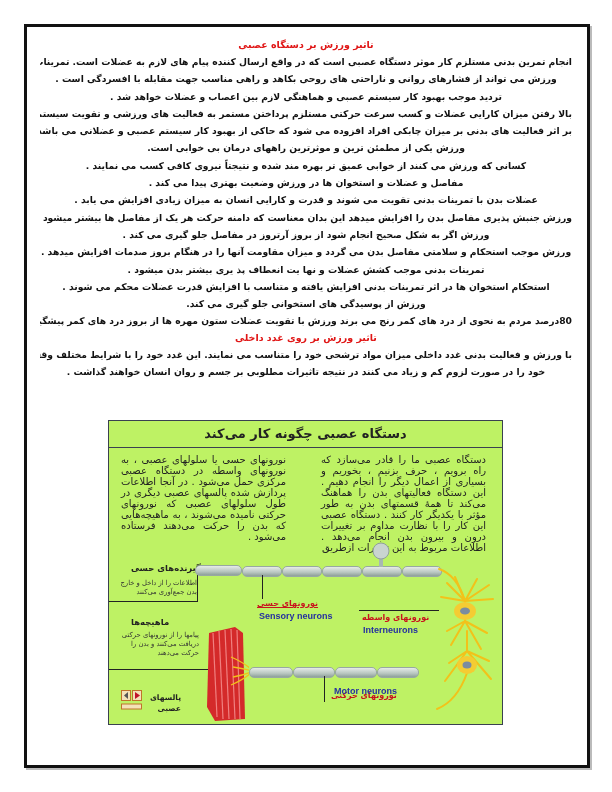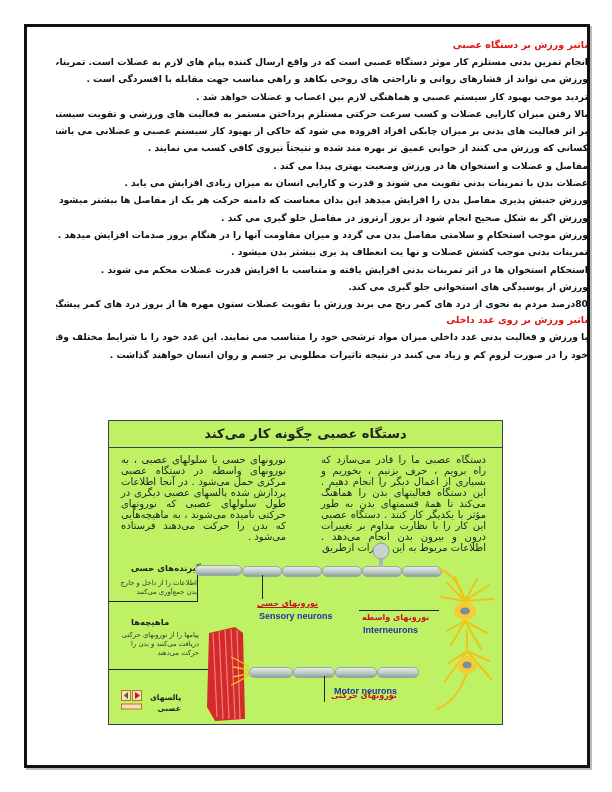--- a/index.html
+++ b/index.html
@@ -1,21 +1,21 @@
 <!DOCTYPE html>
 <html><head>
 <meta charset="utf-8">
 <style>
   html, body { margin:0; padding:0; background:#ffffff; }
   body { width:612px; height:792px; position:relative; overflow:hidden;
          font-family:"DejaVu Sans", sans-serif; }
   .page-border { position:absolute; left:24px; top:24px; width:560px; height:738px;
                  border:3px solid #111; box-shadow: 2px 2px 0 #bbb; }
   .content { position:absolute; left:40px; top:37px; width:532px; direction:rtl;
-             text-align:right;margin-left:16px; }
+             text-align:center; }
   .heading { color:#e01515; font-weight:bold; font-size:9.5px; line-height:16px; height:16px; }
   .line { color:#111; font-weight:bold; font-size:9.2px; line-height:17.3px; white-space:nowrap; overflow:hidden; }
 
   
   .diagram { position:absolute; left:108px; top:420px; width:393px; height:303px;
              border:1.5px solid #3a4150; background:#bef264; overflow:hidden; }
   .dg-title { height:26px; border-bottom:1.5px solid #3a4150; text-align:center;
               font-size:13px; line-height:26px; font-weight:bold; color:#222; direction:rtl; }
   .dg-col { position:absolute; top:33px; width:165px; direction:rtl; text-align:justify;
             font-size:10px; line-height:11px; color:#222; }
@@ -38,20 +38,21 @@
 <div class="page-border"></div>
 
 <div class="content">
 
   <div class="heading">تاثیر ورزش بر دستگاه عصبی</div>
   <div class="line">انجام تمرین بدنی مستلزم کار موثر دستگاه عصبی است که در واقع ارسال کننده پیام های لازم به عضلات است. تمرینات مداوم  ورزشی بدون</div>
   <div class="line">ورزش می تواند از فشارهای روانی و ناراحتی های روحی بکاهد و راهی مناسب جهت مقابله با افسردگی است .</div>
   <div class="line">تردید موجب بهبود کار سیستم عصبی و هماهنگی لازم بین اعصاب و عضلات خواهد شد .</div>
   <div class="line">بالا رفتن میزان کارایی عضلات و کسب سرعت حرکتی مستلزم پرداختن مستمر به فعالیت های ورزشی و تقویت سیستم عصبی می باشد.</div>
   <div class="line">بر اثر فعالیت های بدنی بر میزان چابکی افراد افزوده می شود که حاکی از بهبود کار سیستم عصبی و عضلانی می باشد .</div>
+  <div class="line">ورزش یکی از مطمئن ترین و موثرترین راههای درمان بی خوابی است.</div>
   <div class="line">کسانی که ورزش می کنند از خوابی عمیق تر بهره مند شده و نتیجتاً نیروی کافی کسب می نمایند .</div>
 
   <div class="line">مفاصل و عضلات و استخوان ها در ورزش وضعیت بهتری پیدا می کند .</div>
   <div class="line">عضلات بدن با تمرینات بدنی تقویت می شوند و قدرت و کارایی انسان به میزان زیادی افزایش می یابد .</div>
   <div class="line">ورزش جنبش پذیری مفاصل بدن را افزایش میدهد این بدان معناست که دامنه حرکت هر یک از مفاصل ها بیشتر میشود .</div>
   <div class="line">ورزش اگر به شکل صحیح انجام شود از بروز آرتروز در مفاصل جلو گیری می کند .</div>
   <div class="line">ورزش موجب استحکام و سلامتی مفاصل بدن می گردد و میزان مقاومت آنها را در هنگام بروز صدمات افزایش میدهد .</div>
   <div class="line">تمرینات بدنی موجب کشش عضلات و نها یت انعطاف پذ یری بیشتر بدن میشود .</div>
   <div class="line">استحکام استخوان ها در اثر تمرینات بدنی افزایش یافته و متناسب با افزایش قدرت عضلات محکم می شوند .</div>
   <div class="line">ورزش از پوسیدگی های استخوانی جلو گیری می کند.</div>

